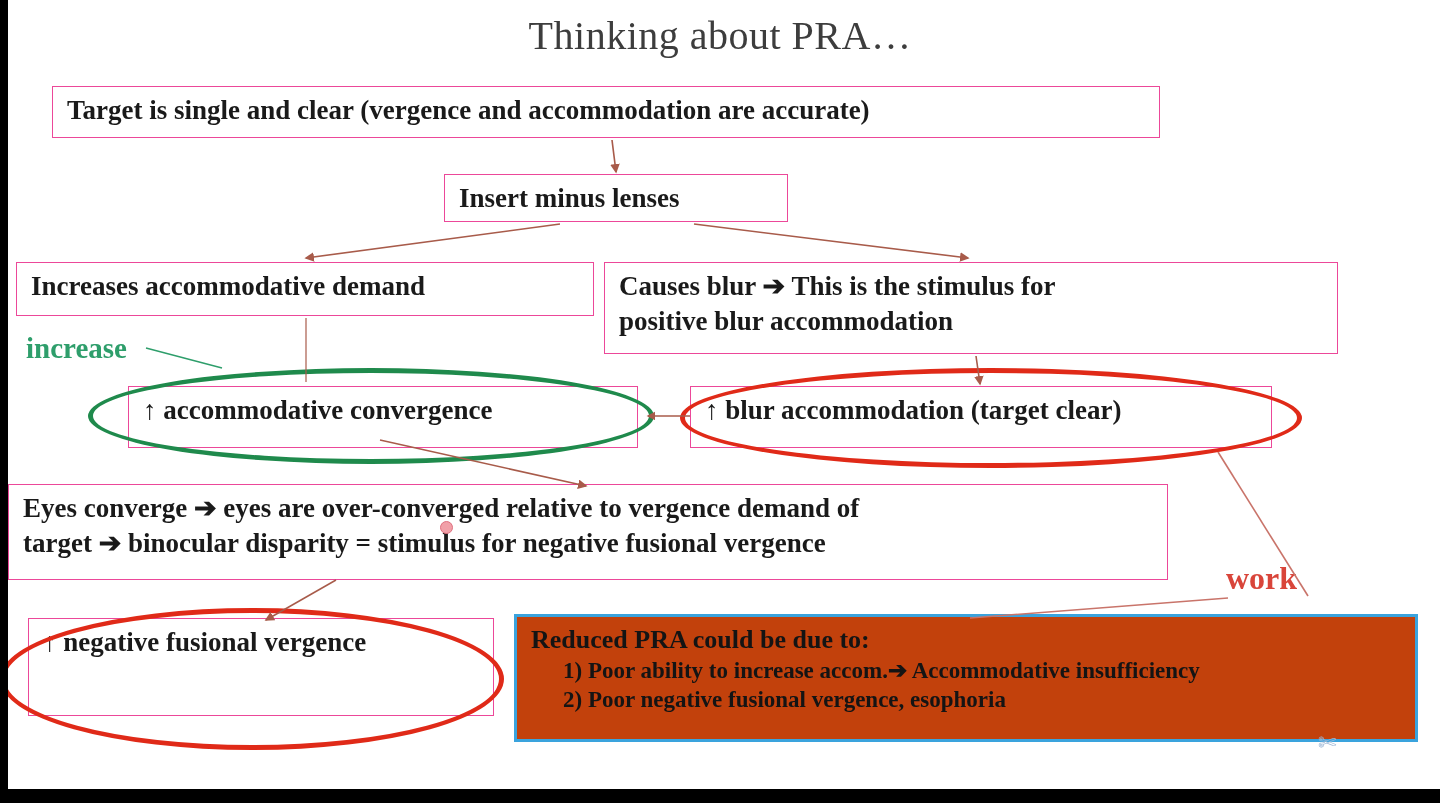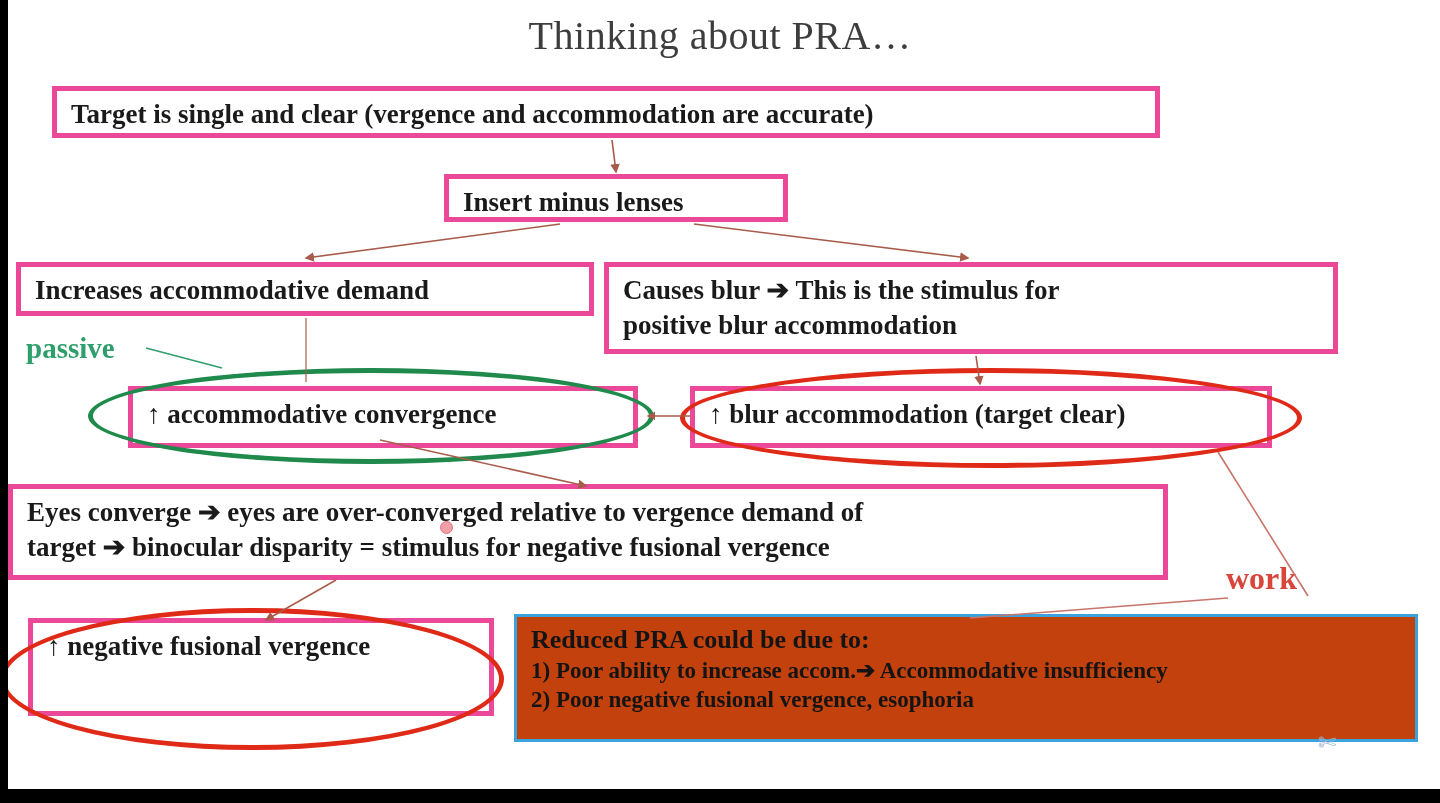--- a/index.html
+++ b/index.html
@@ -49,21 +49,21 @@
     width: 1440px;
     text-align: center;
     font-size: 40px;
     color: #3d3d3d;
     font-family: "Liberation Serif", serif;
     letter-spacing: 0.5px;
   }
 
   .box {
     position: absolute;
-    border: 5px solid #ec4899;
+    border: 1px solid #ec4899;
     box-sizing: border-box;
     color: #1a1a1a;
     font-family: "Liberation Serif", serif;
     font-weight: bold;
     font-size: 27px;
     line-height: 1.3;
     padding: 6px 14px;
     background: transparent;
   }
 
@@ -89,20 +89,21 @@
   }
   #box-yellow .y-head {
     font-size: 26px;
     font-weight: bold;
     margin-bottom: 2px;
   }
   #box-yellow .y-line {
     font-size: 23px;
     font-weight: bold;
     line-height: 1.25;
+    margin-left: 32px;
   }
 
   .label-passive {
     position: absolute;
     left: 26px; top: 332px;
     font-size: 29px;
     color: #2e9e6b;
     font-family: "Liberation Serif", serif;
     font-weight: bold;
   }
@@ -188,21 +189,21 @@
   <div class="box" id="box-nfv">
     <div>↑ negative fusional vergence</div>
   </div>
 
   <div id="box-yellow">
     <div class="y-head">Reduced PRA could be due to:</div>
     <div class="y-line">1) Poor ability to increase accom.➔ Accommodative insufficiency</div>
     <div class="y-line">2) Poor negative fusional vergence, esophoria</div>
   </div>
 
-  <div class="label-passive">passive</div>
+  <div class="label-passive">increase</div>
   <div class="label-work">work</div>
 
   <div class="ellipse" id="ellipse-green"></div>
   <div class="ellipse" id="ellipse-red1"></div>
   <div class="ellipse" id="ellipse-red2"></div>
 
   <svg class="overlay" viewBox="0 0 1440 803">
     <defs>
       <marker id="arrowhead" markerWidth="7" markerHeight="7" refX="5" refY="3" orient="auto">
         <path d="M0,0 L6,3 L0,6 z" fill="#a85b4a"></path>

